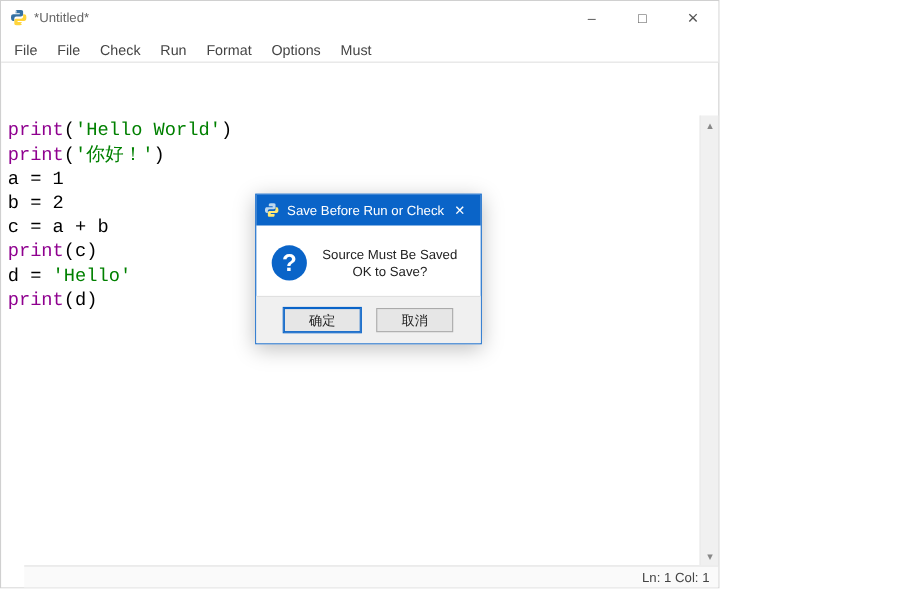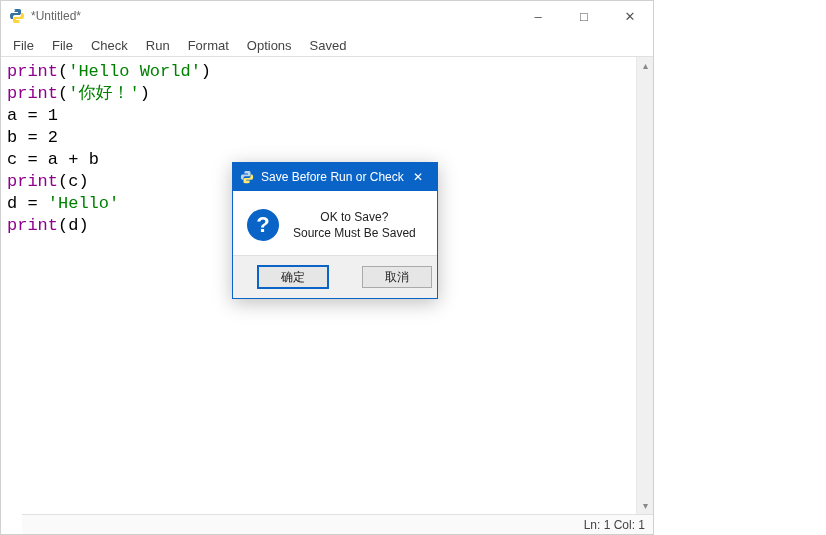--- a/index.html
+++ b/index.html
@@ -52,20 +52,21 @@
   }
   .menubar .menuitem {
     padding: 3px 8px;
     color: #444;
     font-size: 13px;
   }
   .editor-wrap {
     flex: 1;
     display: flex;
     min-height: 0;
+    margin-top: 48px;
   }
   .editor {
     flex: 1;
     padding: 4px 6px;
     font-family: "Consolas","Courier New",monospace;
     font-size: 17px;
     line-height: 22px;
     white-space: pre;
     overflow: hidden;
     color: #000;
@@ -97,21 +98,21 @@
     padding: 0 8px;
     font-size: 12px;
     color: #444;
     background:#fafafa;
     margin-left:21px;
   }
   
   .dialog {
     position: absolute;
     left: 232px;
-    top: 162px;
+    top: 176px;
     width: 206px;
     background: #fff;
     border: 1px solid #0a64c8;
     box-shadow: 0 4px 18px rgba(0,0,0,0.25);
   }
   .dlg-title {
     background: #0a64c8;
     color: #fff;
     height: 28px;
     display: flex;
@@ -154,21 +155,20 @@
     gap: 14px;
   }
   .dlg-btn {
     min-width: 70px;
     height: 22px;
     background:#e6e6e6;
     border:1px solid #aaa;
     font-size:12px;
     display:flex; align-items:center; justify-content:center;
     color:#222;
-    margin-left:20px;
   }
   .dlg-btn.primary {
     border:1px solid #0a64c8;
     outline: 1px solid #0a64c8;
   }
 </style>
 </head>
 <body>
 
 <div class="window">
@@ -194,21 +194,21 @@
       </div>
   </div>
 
   <div class="menubar">
     <div class="menuitem">File</div>
     <div class="menuitem">File</div>
     <div class="menuitem">Check</div>
     <div class="menuitem">Run</div>
     <div class="menuitem">Format</div>
     <div class="menuitem">Options</div>
-    <div class="menuitem">Saved</div>
+    <div class="menuitem">Must</div>
   </div>
 
   <div class="editor-wrap">
     <div class="editor" id="editor"><span class="tok-builtin">print</span><span class="tok-paren">(</span><span class="tok-str">'Hello World'</span><span class="tok-paren">)</span>
 <span class="tok-builtin">print</span><span class="tok-paren">(</span><span class="tok-str">'你好！'</span><span class="tok-paren">)</span>
 <span class="tok-id">a </span><span class="tok-op">= </span><span class="tok-num">1</span>
 <span class="tok-id">b </span><span class="tok-op">= </span><span class="tok-num">2</span>
 <span class="tok-id">c </span><span class="tok-op">= </span><span class="tok-id">a </span><span class="tok-op">+ </span><span class="tok-id">b</span>
 <span class="tok-builtin">print</span><span class="tok-paren">(</span><span class="tok-id">c</span><span class="tok-paren">)</span>
 <span class="tok-id">d </span><span class="tok-op">= </span><span class="tok-str">'Hello'</span>
@@ -233,21 +233,21 @@
       </svg>
     </span>
     <span class="t">Save Before Run or Check</span>
     <div class="dlg-close">
         <span>✕</span>
       </div>
   </div>
   <div class="dlg-body">
     <div class="qmark">?</div>
     <div class="dlg-msg">
+      <div>Source Must Be Saved</div>
       <div>OK to Save?</div>
-      <div>Source Must Be Saved</div>
     </div>
   </div>
   <div class="dlg-buttons">
     <div class="dlg-btn primary">确定</div>
     <div class="dlg-btn">取消</div>
   </div>
 </div>
 
 </body></html>

